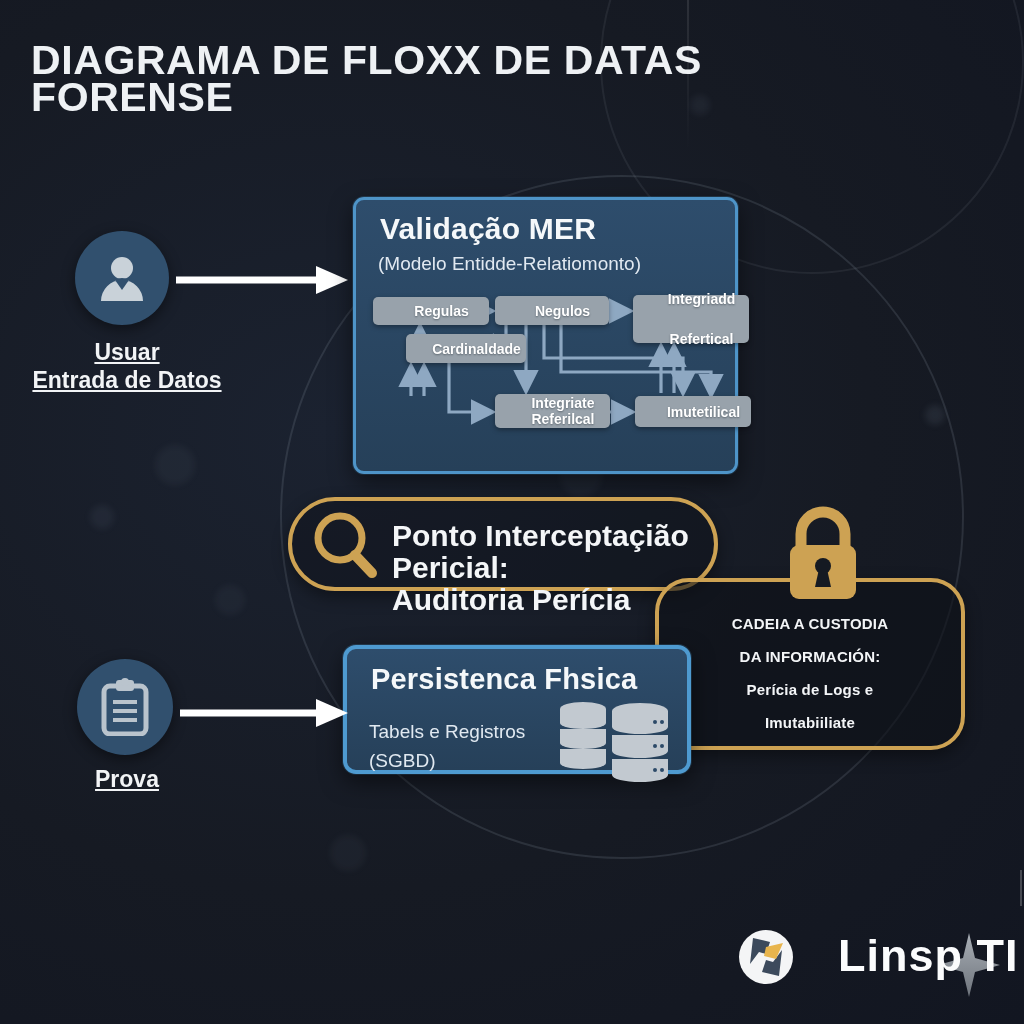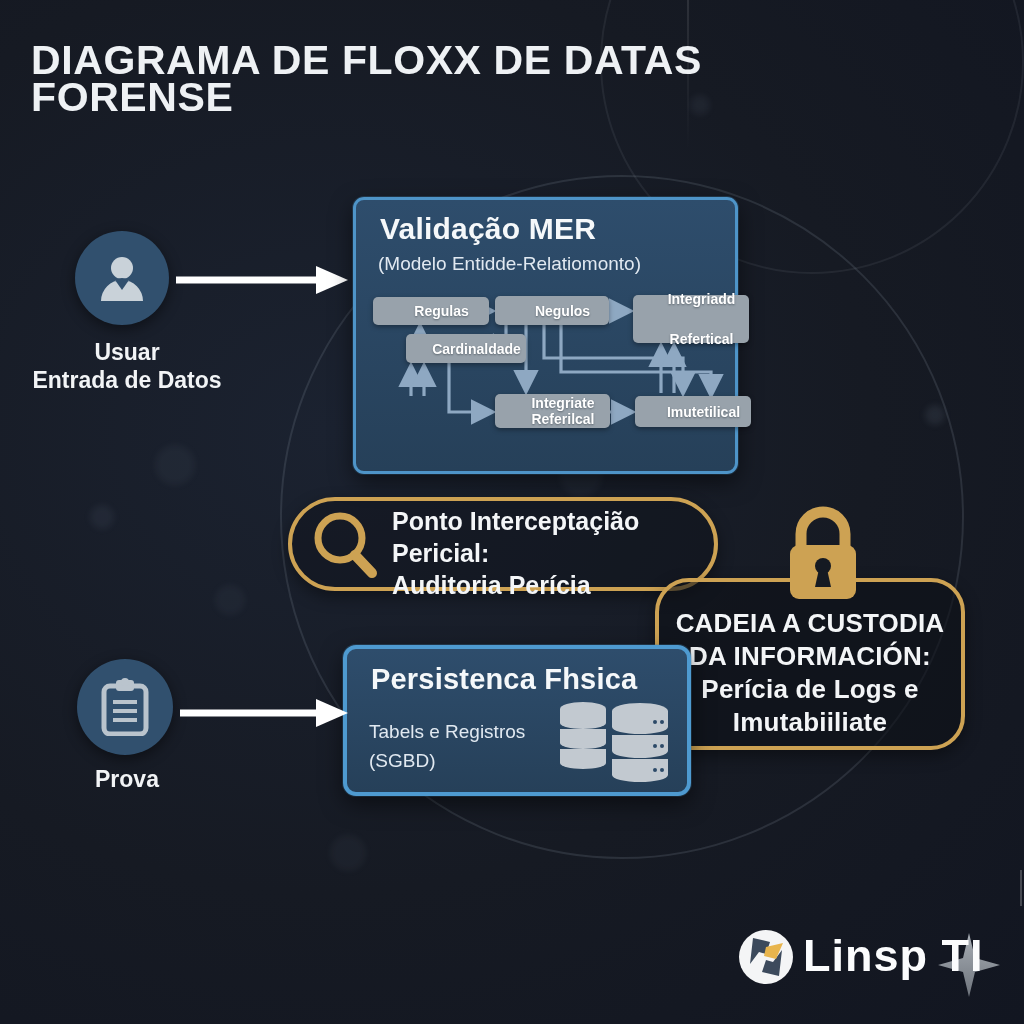--- a/index.html
+++ b/index.html
@@ -12,58 +12,58 @@
   
   .bg-circle{position:absolute;border-radius:50%;pointer-events:none;}
   .bg-c1{left:280px;top:175px;width:680px;height:680px;border:2px solid rgba(175,190,205,0.14);}
   .bg-c2{left:600px;top:-150px;width:420px;height:420px;border:2px solid rgba(175,190,205,0.09);}
   .hairline{position:absolute;background:rgba(255,255,255,0.12);}
   .bokeh{position:absolute;border-radius:50%;filter:blur(3px);pointer-events:none;}
   
   .page-title{left:31px;top:42px;color:#eef1f4;font-weight:bold;font-size:41px;line-height:37px;letter-spacing:0.6px;}
   
   .actor-circle{position:absolute;border-radius:50%;background:#31506e;box-shadow:0 4px 14px rgba(0,0,0,0.45);display:flex;align-items:center;justify-content:center;}
-  .actor-label{position:absolute;color:#f2f4f6;font-weight:bold;font-size:23px;line-height:28px;text-align:center;width:250px;}
+  .actor-label{position:absolute;color:#f2f4f6;font-weight:bold;font-size:23px;line-height:28px;text-align:center;width:250px;text-decoration:underline;}
   
   .panel{
     position:absolute;background:linear-gradient(180deg,#2e4d6c 0%,#264059 100%);
     border-radius:11px;box-sizing:border-box;
     box-shadow:0 8px 22px rgba(0,0,0,0.5), 0 0 0 1px rgba(80,150,200,0.25);
   }
   .mer-panel{left:353px;top:197px;width:385px;height:277px;border:3px solid #4e94c8;}
-  .pers-panel{left:343px;top:645px;width:348px;height:151px;border:4px solid #4e9ad0;border-radius:13px;}
+  .pers-panel{left:343px;top:645px;width:348px;height:129px;border:4px solid #4e9ad0;border-radius:13px;}
   .panel-title{position:absolute;color:#f5f8fa;font-weight:bold;font-size:30px;letter-spacing:0.2px;}
   .panel-subtitle{position:absolute;color:#e1e9f1;font-size:19px;font-weight:normal;line-height:29px;}
   
   .node{
     position:absolute;background:#98a2ab;border-radius:5px;color:#ffffff;font-weight:bold;font-size:14px;
     display:flex;flex-direction:column;align-items:center;justify-content:center;line-height:16px;
     text-shadow:0 1px 2px rgba(20,30,40,0.45);box-shadow:0 2px 5px rgba(0,0,0,0.35);text-align:center;padding-left:21px;
   }
   .n-regulas{left:17px;top:97px;width:95px;height:28px;}
   .n-negulos{left:139px;top:96px;width:93px;height:29px;}
   .n-integriadd{left:277px;top:95px;width:95px;height:48px;gap:24px;}
   .n-cardinaldade{left:14px;top:134px;width:99px;height:29px;margin-left:36px;}
   .n-integriate{left:139px;top:194px;width:94px;height:34px;}
   .n-imutetilical{left:279px;top:196px;width:95px;height:31px;}
   
   .audit-pill{
     position:absolute;left:288px;top:497px;width:430px;height:94px;box-sizing:border-box;
     border:4px solid #cda253;border-radius:48px;background:rgba(12,16,23,0.38);
     box-shadow:0 6px 16px rgba(0,0,0,0.4);
   }
-  .audit-text{position:absolute;left:100px;top:4px;color:#f4f6f8;font-weight:bold;font-size:25px;line-height:32px;}
+  .audit-text{position:absolute;left:100px;top:19px;color:#f4f6f8;font-weight:bold;font-size:30px;line-height:32px;}
   .custody-panel{
     position:absolute;left:655px;top:578px;width:310px;height:172px;box-sizing:border-box;
     border:4px solid #cda253;border-radius:34px;background:rgba(13,17,24,0.6);
     box-shadow:0 6px 16px rgba(0,0,0,0.4);
   }
-  .custody-text{position:absolute;left:0;top:25px;width:100%;text-align:center;color:#f3f5f7;font-weight:bold;font-size:26px;line-height:33px;letter-spacing:0.2px;}
-  
-  .brand-text{position:absolute;left:803px;top:930px;color:#fbfcfd;font-weight:bold;font-size:45px;letter-spacing:1px;z-index:3;}
+  .custody-text{position:absolute;left:0;top:25px;width:100%;text-align:center;color:#f3f5f7;font-weight:bold;font-size:15px;line-height:33px;letter-spacing:0.2px;}
+  
+  .brand-text{position:absolute;left:838px;top:930px;color:#fbfcfd;font-weight:bold;font-size:45px;letter-spacing:1px;z-index:3;}
 </style>
 </head>
 <body>
 
 <div id="stage">
 
   <div class="bg-circle bg-c1"></div>
   <div class="bg-circle bg-c2"></div>
   <div class="hairline" style="left:687px;top:0;width:2px;height:150px;background:linear-gradient(rgba(255,255,255,0.10),transparent);"></div>
   <div class="hairline" style="left:1020px;top:870px;width:2px;height:36px;background:rgba(255,255,255,0.22);"></div>

